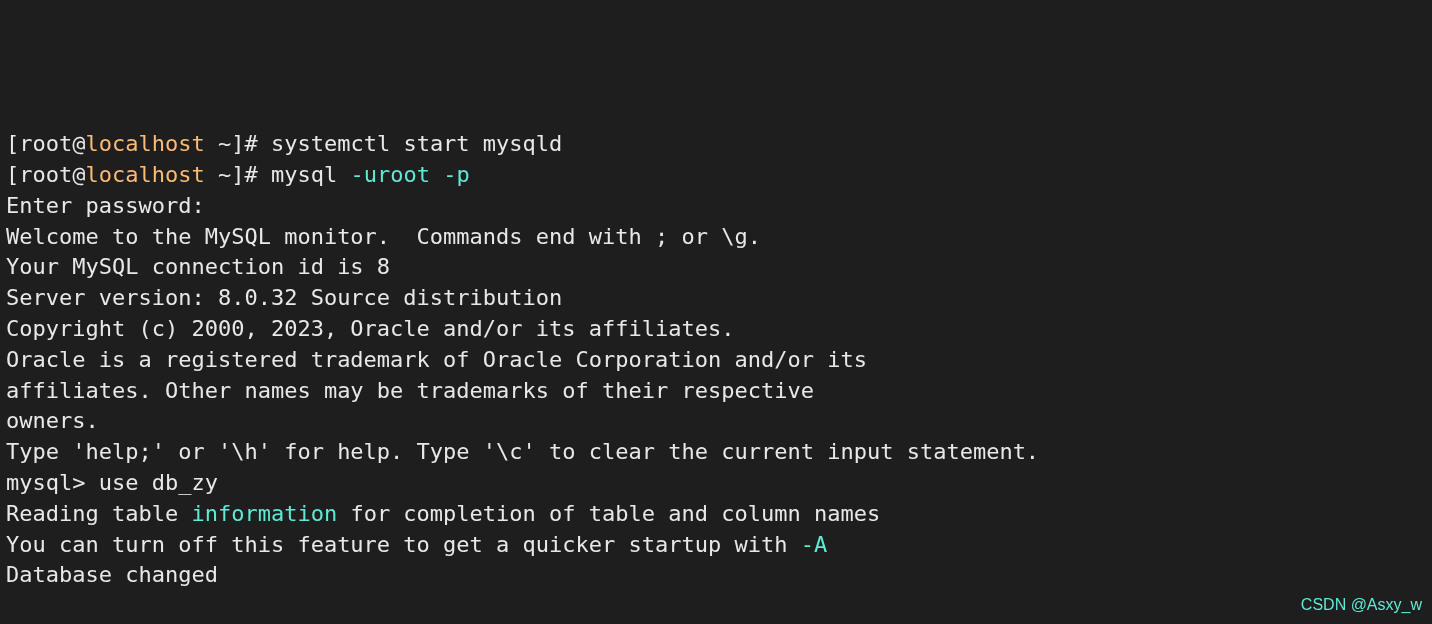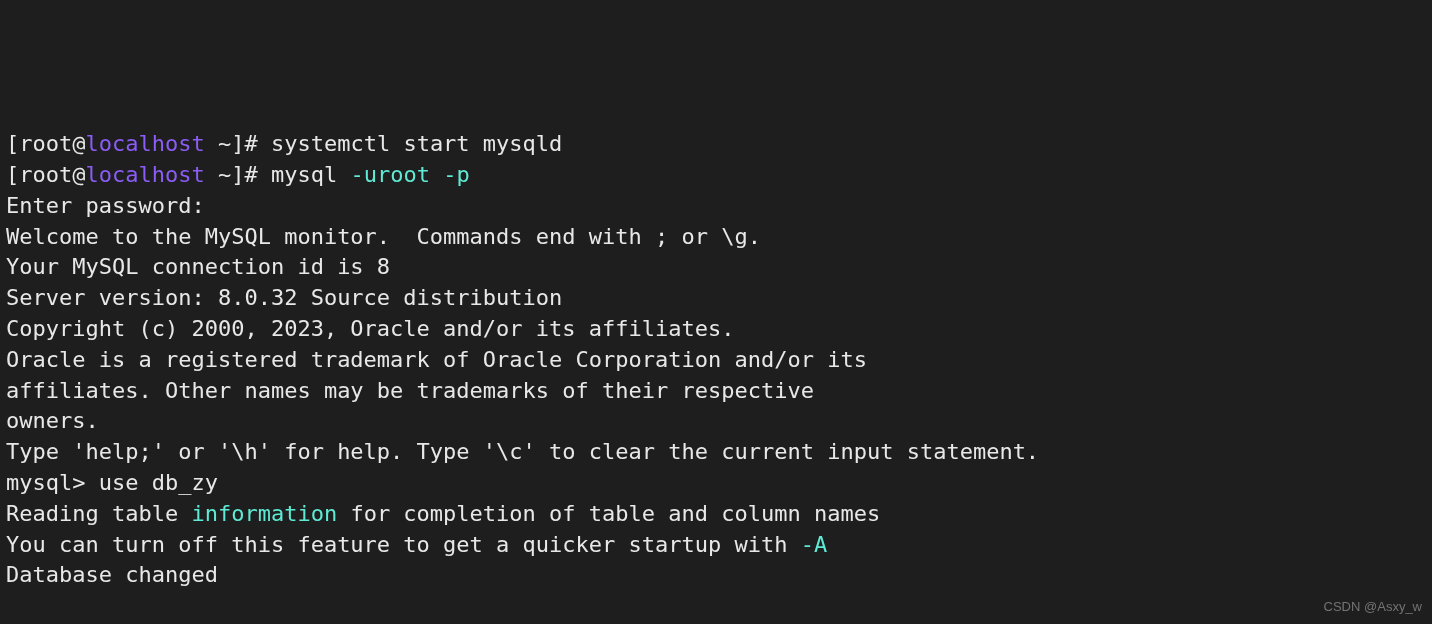--- a/index.html
+++ b/index.html
@@ -12,28 +12,28 @@
     line-height: 1.4;
     white-space: pre;
     width: 1432px;
     height: 624px;
     box-sizing: border-box;
     position: relative;
     overflow: hidden;
   }
   .line { white-space: pre; }
   .white { color: #e8e8e8; }
-  .magenta { color: #8b5cf6; text-align: right; }
+  .magenta { color: #fdba74; text-align: right; }
   .cyan { color: #5eead4; }
   .watermark {
     position: absolute;
     right: 10px;
     bottom: 8px;
-    font-size: 13px;
-    color: #737373;
+    font-size: 16px;
+    color: #5eead4;
     font-family: sans-serif;
     white-space: nowrap;
   }
 </style>
 </head>
 <body>
 
 
 
 <div><div class="line"><span class="white">[</span><span class="white">root</span><span class="white">@</span><span class="magenta">localhost</span><span class="white"> ~]# </span><span class="white">systemctl start mysqld</span></div><div class="line"><span class="white">[</span><span class="white">root</span><span class="white">@</span><span class="magenta">localhost</span><span class="white"> ~]# </span><span class="white">mysql </span><span class="cyan">-uroot</span><span class="white"> </span><span class="cyan">-p</span></div><div class="line white">Enter password:</div><div class="line white">Welcome to the MySQL monitor.  Commands end with ; or \g.</div><div class="line white">Your MySQL connection id is 8</div><div class="line white">Server version: 8.0.32 Source distribution</div><div class="line"></div><div class="line white">Copyright (c) 2000, 2023, Oracle and/or its affiliates.</div><div class="line"></div><div class="line white">Oracle is a registered trademark of Oracle Corporation and/or its</div><div class="line white">affiliates. Other names may be trademarks of their respective</div><div class="line white">owners.</div><div class="line"></div><div class="line white">Type 'help;' or '\h' for help. Type '\c' to clear the current input statement.</div><div class="line"></div><div class="line"><span class="white">mysql&gt; </span><span class="white">use db_zy</span></div><div class="line"><span class="white">Reading table </span><span class="cyan">information</span><span class="white"> for completion of table and column names</span></div><div class="line"><span class="white">You can turn off this feature to get a quicker startup with </span><span class="cyan">-A</span></div><div class="line"></div><div class="line white">Database changed</div></div>

